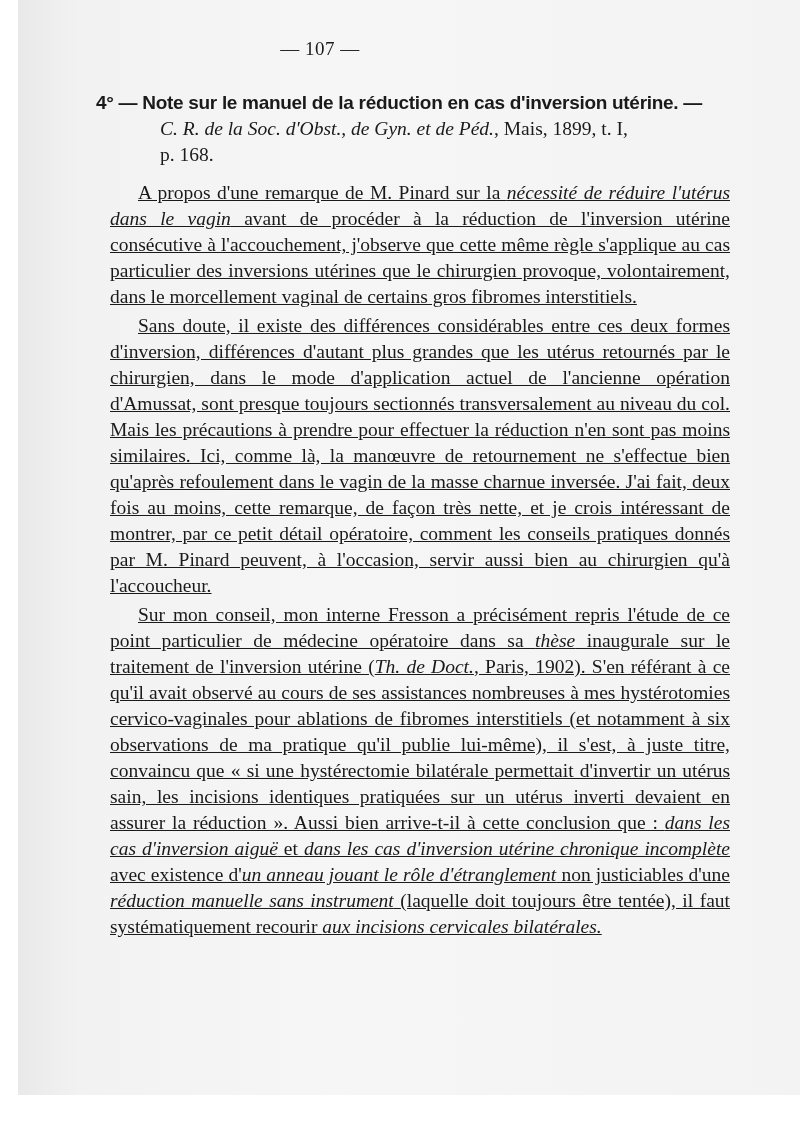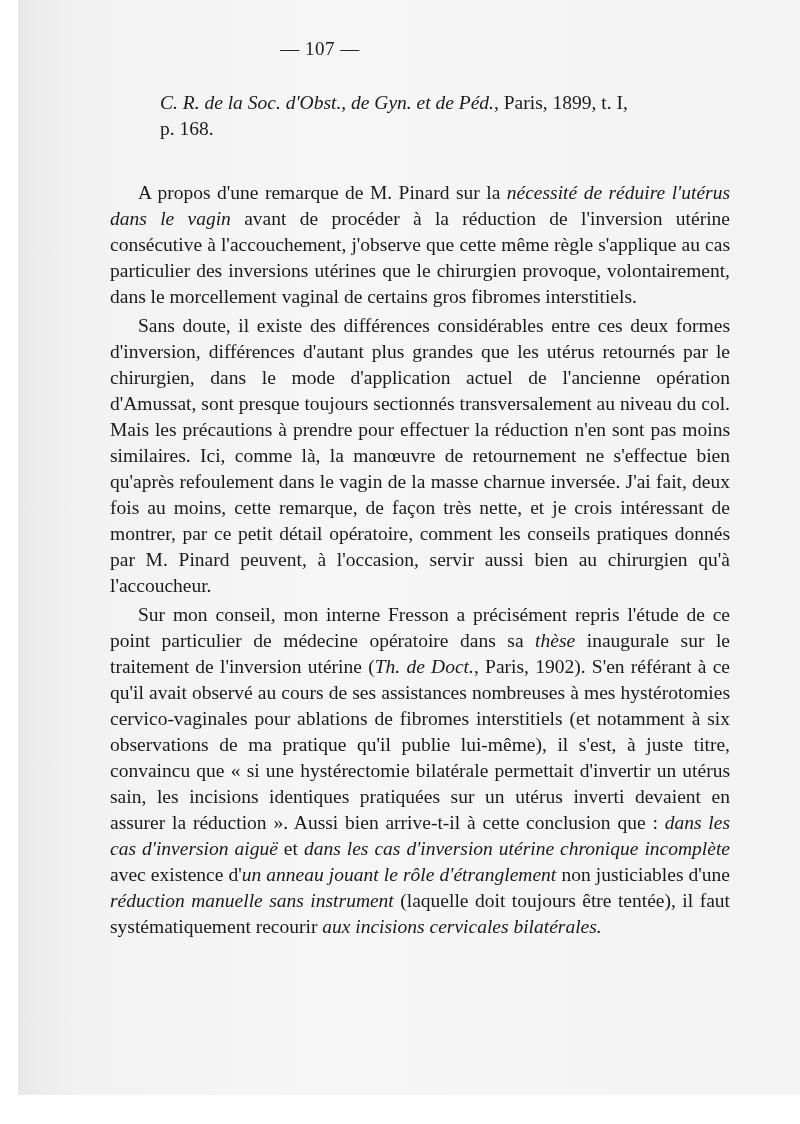--- a/index.html
+++ b/index.html
@@ -29,34 +29,37 @@
     .entry .title-line {
       font-family: "Liberation Sans Narrow", "Liberation Sans", sans-serif;
       font-weight: bold; font-stretch: condensed;
       font-size: 19px; letter-spacing: -0.3px; margin-left: -14px;
     }
     .entry .ref { padding-left: 50px; text-indent: 0; }
     .body-text {
       position: absolute; left: 110px; top: 180px; width: 620px;
       font-size: 19.5px; line-height: 26px; text-align: justify;
     }
-    .body-text p { margin: 0 0 3px 0; text-indent: 28px; }
+    .body-text p { margin: 0 0 3px 0; text-indent: 28px; text-decoration: underline; }
     .body-text em, .entry em { font-style: italic; }
   </style>
 </head>
 <body>
 
 <div class="paper"></div>
 <div class="paper-bottom"></div>
 
 <div class="page-number">— 107 —</div>
 
 <div class="entry">
+  <div class="title-line">
+    <span>4°</span><span> — </span><span>Note sur le manuel de la réduction en cas d'inversion utérine. —</span>
+  </div>
   <div class="ref">
-    <em>C. R. de la Soc. d'Obst., de Gyn. et de Péd.</em><span>, Paris, 1899, t. I,</span><br>
+    <em>C. R. de la Soc. d'Obst., de Gyn. et de Péd.</em><span>, Mais, 1899, t. I,</span><br>
     <span>p. 168.</span>
   </div>
 </div>
 
 <div class="body-text" id="body-text">
     <p><span>A propos d'une remarque de M. Pinard sur la </span><em>nécessité de réduire l'utérus dans le vagin</em><span> avant de procéder à la réduction de l'inversion utérine consécutive à l'accouchement, j'observe que cette même règle s'applique au cas particulier des inversions utérines que le chirurgien provoque, volontairement, dans le morcellement vaginal de certains gros fibromes interstitiels.</span></p>
     <p><span>Sans doute, il existe des différences considérables entre ces deux formes d'inversion, différences d'autant plus grandes que les utérus retournés par le chirurgien, dans le mode d'application actuel de l'ancienne opération d'Amussat, sont presque toujours sectionnés transversalement au niveau du col. Mais les précautions à prendre pour effectuer la réduction n'en sont pas moins similaires. Ici, comme là, la manœuvre de retournement ne s'effectue bien qu'après refoulement dans le vagin de la masse charnue inversée. J'ai fait, deux fois au moins, cette remarque, de façon très nette, et je crois intéressant de montrer, par ce petit détail opératoire, comment les conseils pratiques donnés par M. Pinard peuvent, à l'occasion, servir aussi bien au chirurgien qu'à l'accoucheur.</span></p>
     <p><span>Sur mon conseil, mon interne Fresson a précisément repris l'étude de ce point particulier de médecine opératoire dans sa </span><em>thèse</em><span> inaugurale sur le traitement de l'inversion utérine (</span><em>Th. de Doct.</em><span>, Paris, 1902). S'en référant à ce qu'il avait observé au cours de ses assistances nombreuses à mes hystérotomies cervico-vaginales pour ablations de fibromes interstitiels (et notamment à six observations de ma pratique qu'il publie lui-même), il s'est, à juste titre, convaincu que « si une hystérectomie bilatérale permettait d'invertir un utérus sain, les incisions identiques pratiquées sur un utérus inverti devaient en assurer la réduction ». Aussi bien arrive-t-il à cette conclusion que : </span><em>dans les cas d'inversion aiguë</em><span> et </span><em>dans les cas d'inversion utérine chronique incomplète</em><span> avec existence d'</span><em>un anneau jouant le rôle d'étranglement</em><span> non justiciables d'une </span><em>réduction manuelle sans instrument</em><span> (laquelle doit toujours être tentée), il faut systématiquement recourir </span><em>aux incisions cervicales bilatérales.</em></p>
   </div>
 

